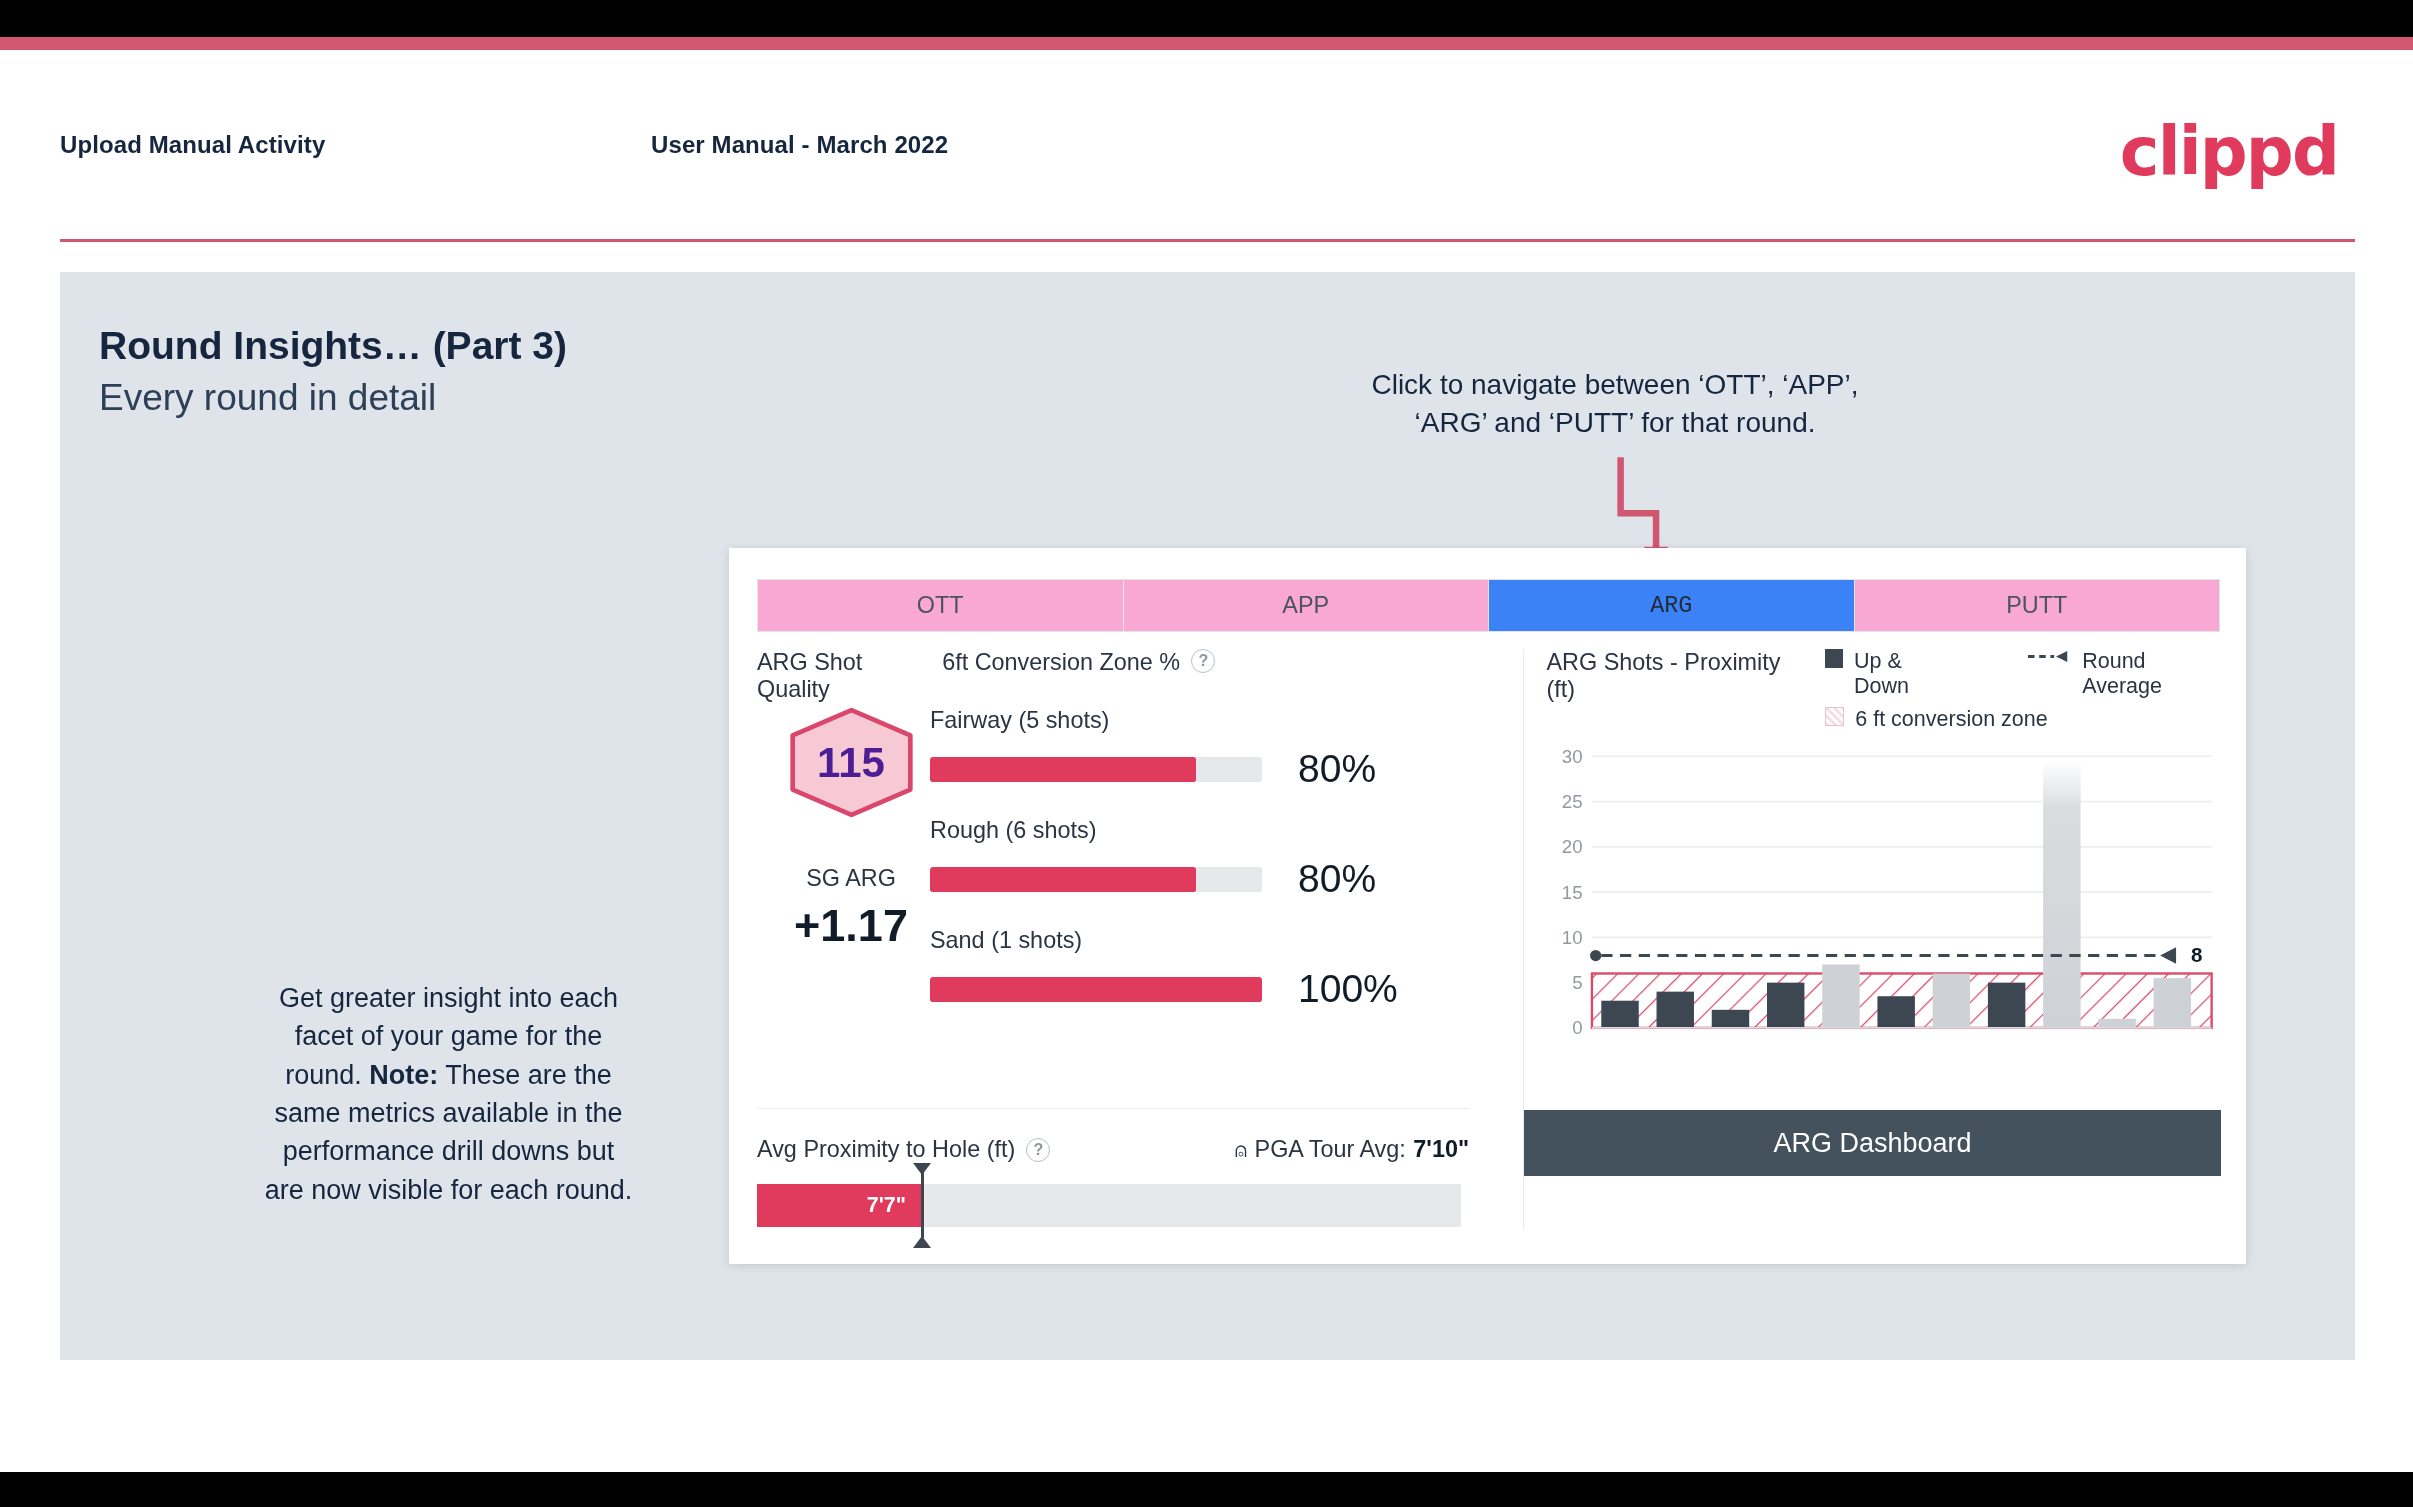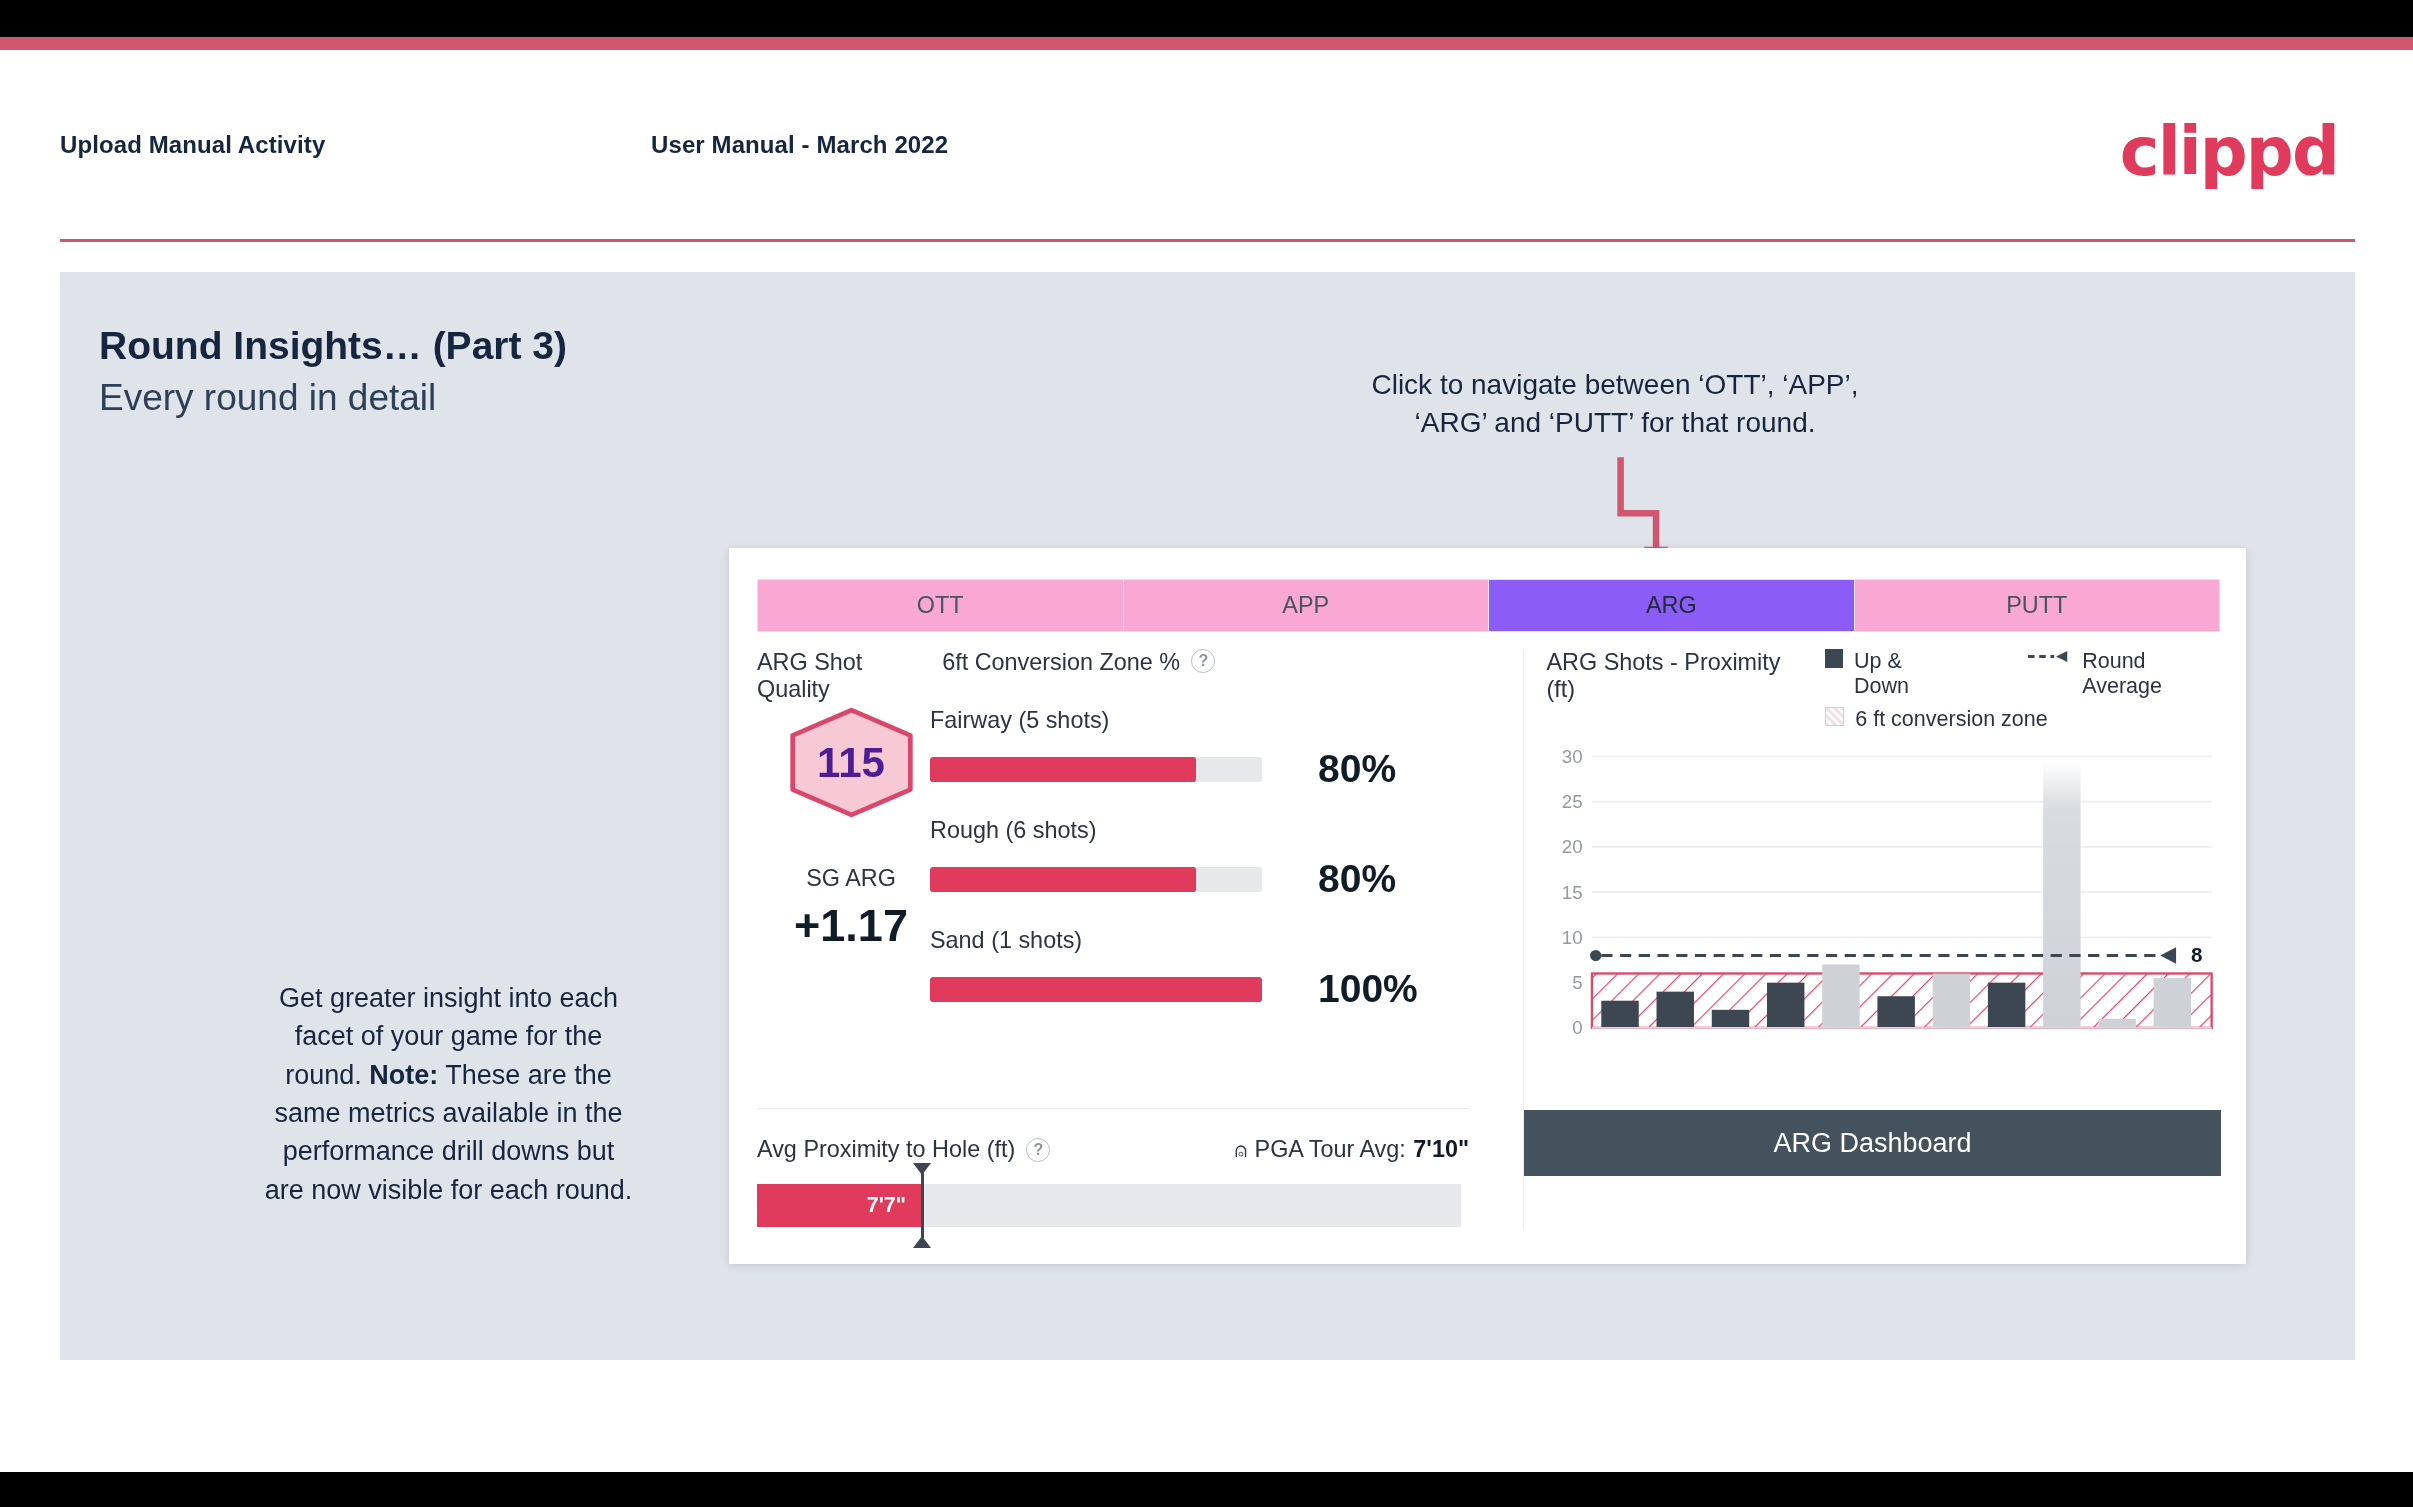--- a/index.html
+++ b/index.html
@@ -45,21 +45,21 @@
   .card { position:absolute; left:729px; top:548px; width:1517px; height:716px;
           background:#fff; box-shadow:0 1.9px 9.4px rgba(0,0,0,.13); }
 
   
   .tabs { position:absolute; left:28px; top:31px; width:1463px; height:53px;
           display:flex; border:0.9px solid #e2e4e8; }
   .tab { flex:1; display:flex; align-items:center; justify-content:center;
          font-size:23.4px; color:#4a5360; background:#f9a8d4; border-right:0.9px solid #e2e4e8;
          cursor:pointer; }
   .tab:last-child { border-right:none; }
-  .tab.active { background:#8b5cf6; color:#222b38; }
+  .tab.active { background:#3b82f6; color:#222b38;font-family:Liberation Mono, monospace; }
 
   
   .col-left  { position:absolute; left:28px;  top:101px; width:740px; height:581px; }
   .col-right { position:absolute; left:794px; top:101px; width:697px; height:581px;
                border-left:0.9px solid #e9ebee; padding-left:22.5px; }
 
   .sec-label { font-size:23.4px; color:#2b3442; }
   .hdr-row { display:flex; align-items:flex-start; gap:11.2px; }
 
   .qmark { display:inline-flex; align-items:center; justify-content:center;
@@ -75,21 +75,21 @@
   .sg-label { margin-top:47px; font-size:23.4px; color:#2b3442; }
   .sg-value { margin-top:7.5px; font-size:45px; font-weight:600; color:#111c29; }
 
   
   .conv { position:absolute; left:173px; top:58px; width:553px; }
   .conv-item { margin-bottom:26px; }
   .conv-name { font-size:23.4px; color:#2b3442; margin-bottom:13px; }
   .conv-row { display:flex; align-items:center; }
   .track { width:332px; height:25px; background:#e6e8eb; border-radius:2.8px; overflow:hidden; }
   .fill { height:100%; background:#e03a5c; border-radius:2.8px; }
-  .pct { margin-left:56px; font-size:39px; font-weight:700; color:#111c29; }
+  .pct { margin-left:36px; font-size:39px; font-weight:400; color:#111c29; }
 
   
   .divider { position:absolute; left:0; top:459px; width:712px; height:0.9px; background:#e9ebee; }
   .prox { position:absolute; left:0; top:487px; width:712px; }
   .prox-top { display:flex; align-items:center; }
   .prox-right { margin-left:auto; font-size:23.4px; color:#2b3442; display:flex; align-items:center; gap:7.5px;}
   .prox-right b { font-weight:700; color:#111c29; }
   .flag-icon { font-size:20.6px; color:#2b3442; }
   .prox-bar { position:relative; margin-top:20.6px; width:704px; height:43px; background:#e6e8eb; }
   .prox-fill { position:absolute; left:0; top:0; height:43px; background:#e03a5c;

